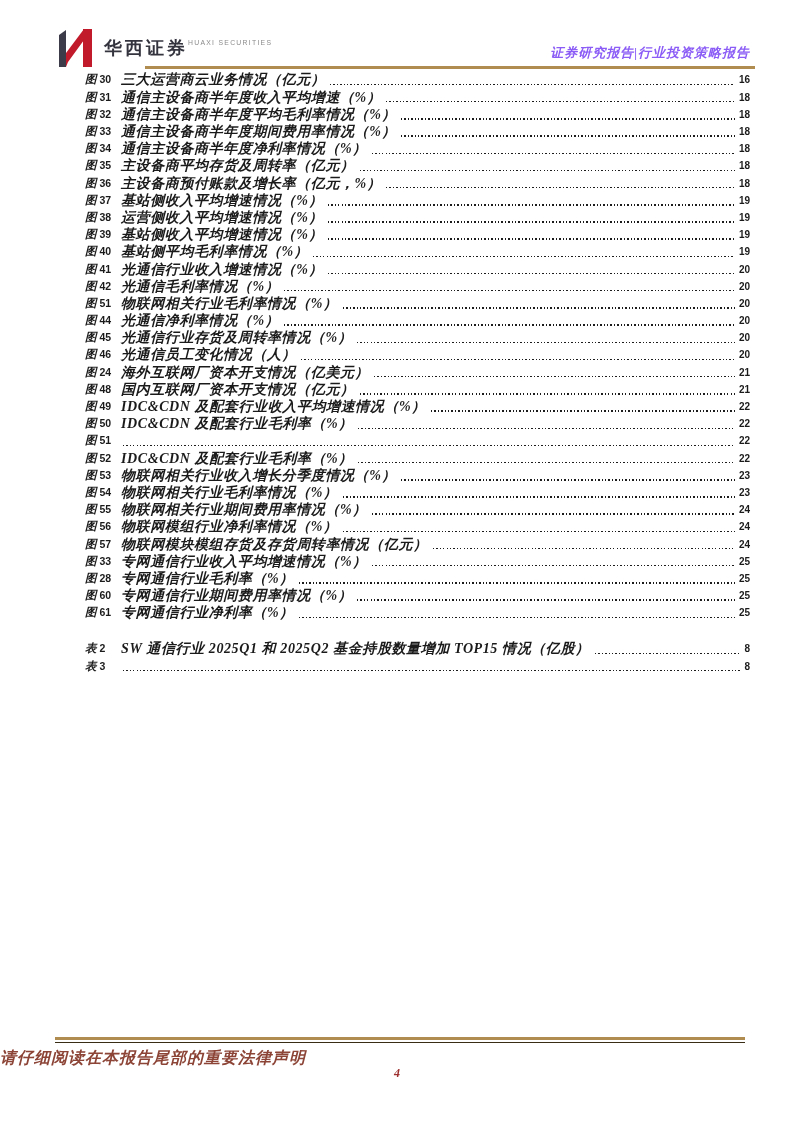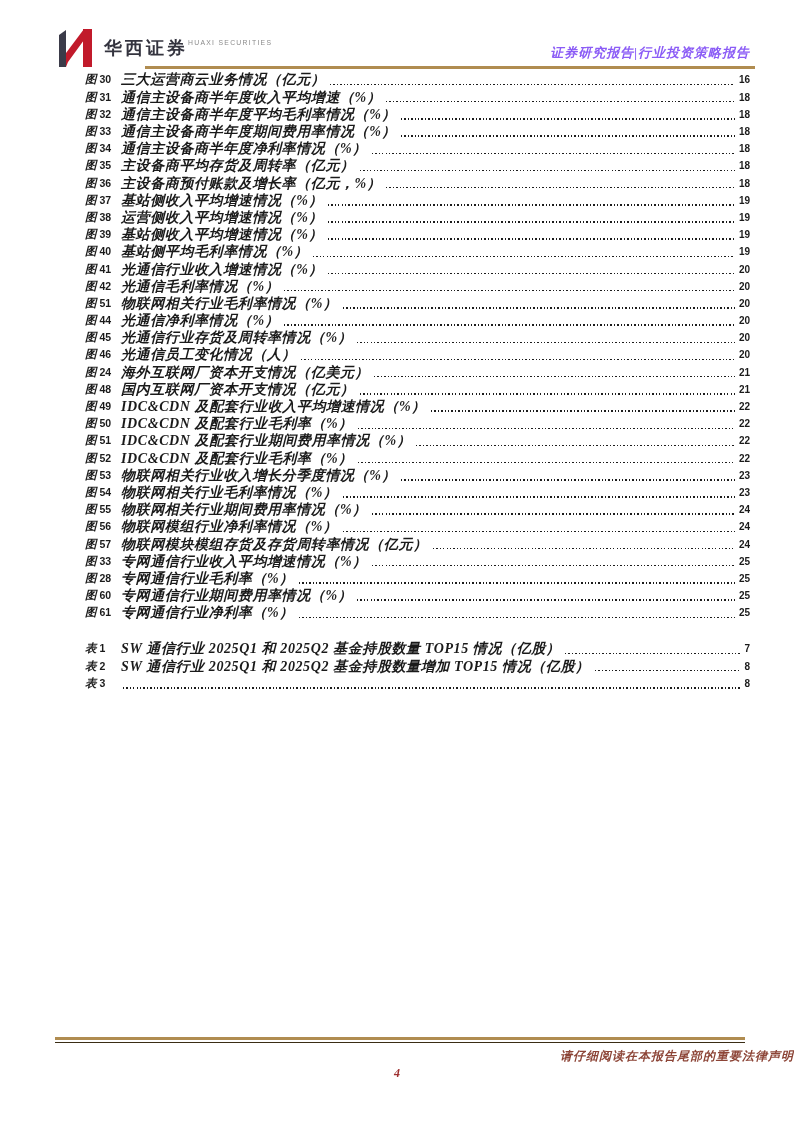--- a/index.html
+++ b/index.html
@@ -60,22 +60,22 @@
     flex:0 0 auto;
     font-family:"Liberation Sans","DejaVu Sans",sans-serif; font-weight:bold;
     font-size:10px; padding-left:2px;
   }
   .toc-tables { margin-top:19px; }
 
   
   .footer-rule-gold { position:absolute; left:55px; right:49px; top:1037px; height:3px; background:#b08c50; }
   .footer-rule-dark { position:absolute; left:55px; right:49px; top:1042px; height:1.4px; background:#3a2d15; }
   .footer-disclaimer {
-    position:absolute; top:1048px; left:0; width:100%; text-align:right;
-    font-style:italic; font-weight:bold; font-size:12px; letter-spacing:1px;
+    position:absolute; top:1048px; left:0; width:100%; text-align:left;
+    font-style:italic; font-weight:bold; font-size:16px; letter-spacing:1px;
     color:#8c4436;
   }
   .footer-page {
     position:absolute; top:1066px; left:0; width:100%; text-align:center;
     font-style:italic; font-weight:bold; font-size:12px; color:#9e2f2f;
   }
 </style>
 </head>
 <body>
 
@@ -242,21 +242,20 @@
 
         <div class="toc-row">
           <span class="row-label"><span>图 </span><span class="row-no">50</span></span>
           <span class="row-title">IDC&amp;CDN 及配套行业毛利率（%）</span>
           <span class="leader"></span>
           <span class="row-page">22</span>
         </div>
 
         <div class="toc-row">
           <span class="row-label"><span>图 </span><span class="row-no">51</span></span>
-          <span class="row-title">IDC&amp;CDN 及配套行业期间费用率情况（%）</span>
           <span class="leader"></span>
           <span class="row-page">22</span>
         </div>
 
         <div class="toc-row">
           <span class="row-label"><span>图 </span><span class="row-no">52</span></span>
           <span class="row-title">IDC&amp;CDN 及配套行业毛利率（%）</span>
           <span class="leader"></span>
           <span class="row-page">22</span>
         </div>
@@ -320,26 +319,20 @@
         <div class="toc-row">
           <span class="row-label"><span>图 </span><span class="row-no">61</span></span>
           <span class="row-title">专网通信行业净利率（%）</span>
           <span class="leader"></span>
           <span class="row-page">25</span>
         </div>
       </div>
 
     <div class="toc-tables">
 
-        <div class="toc-row">
-          <span class="row-label"><span>表 </span><span class="row-no">1</span></span>
-          <span class="row-title">SW 通信行业 2025Q1 和 2025Q2 基金持股数量 TOP15 情况（亿股）</span>
-          <span class="leader"></span>
-          <span class="row-page">7</span>
-        </div>
 
         <div class="toc-row">
           <span class="row-label"><span>表 </span><span class="row-no">2</span></span>
           <span class="row-title">SW 通信行业 2025Q1 和 2025Q2 基金持股数量增加 TOP15 情况（亿股）</span>
           <span class="leader"></span>
           <span class="row-page">8</span>
         </div>
 
         <div class="toc-row">
           <span class="row-label"><span>表 </span><span class="row-no">3</span></span>

